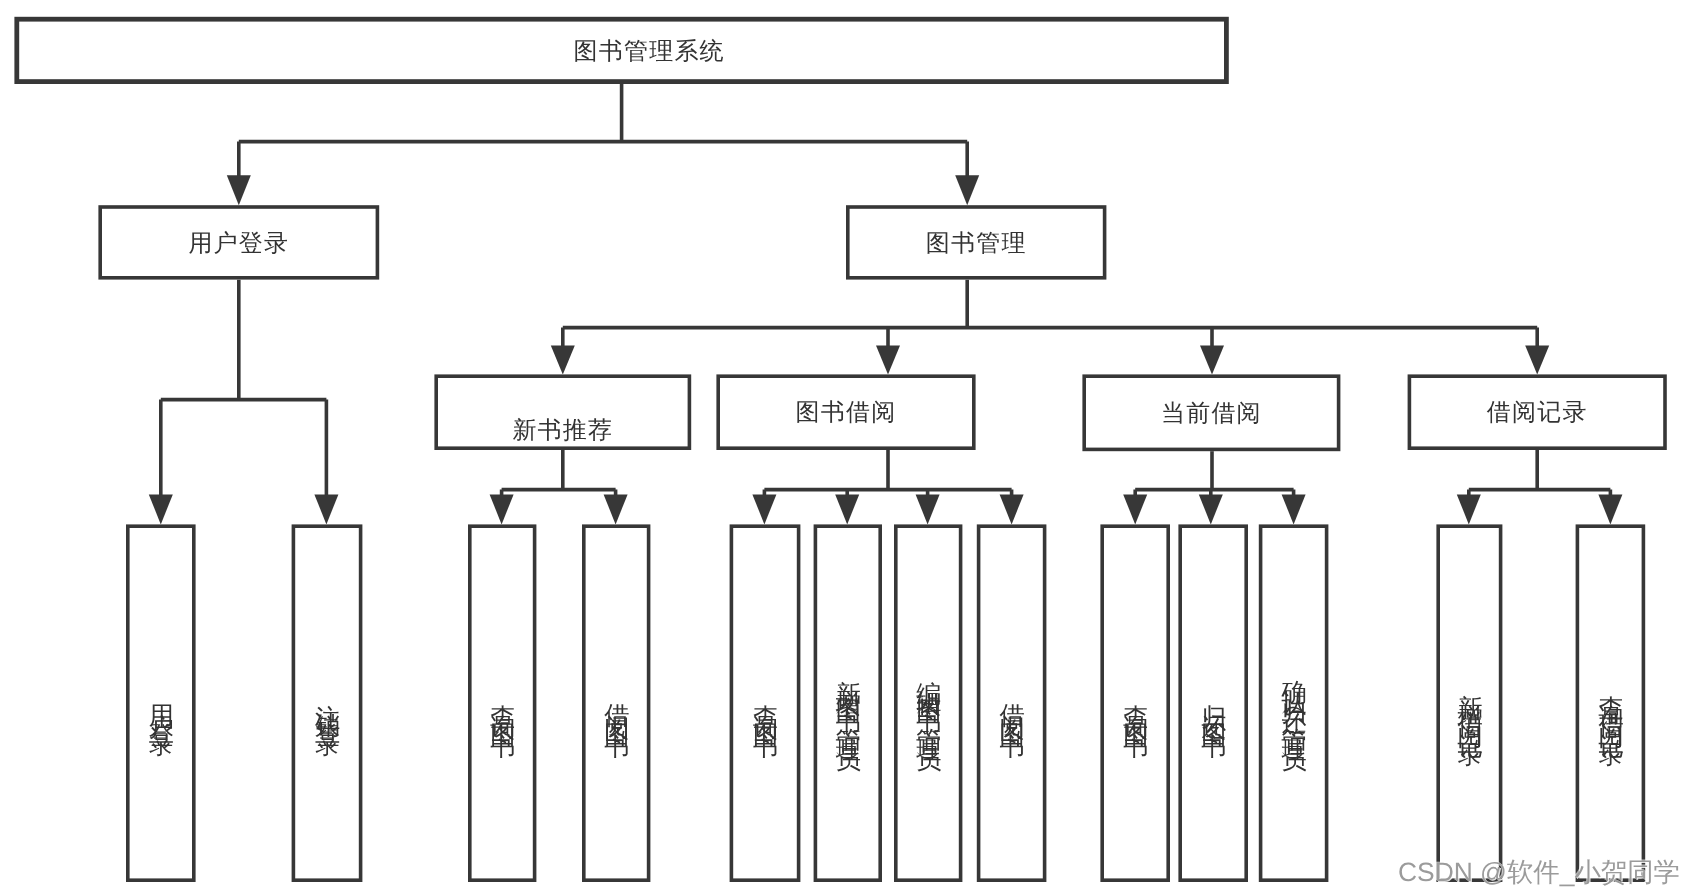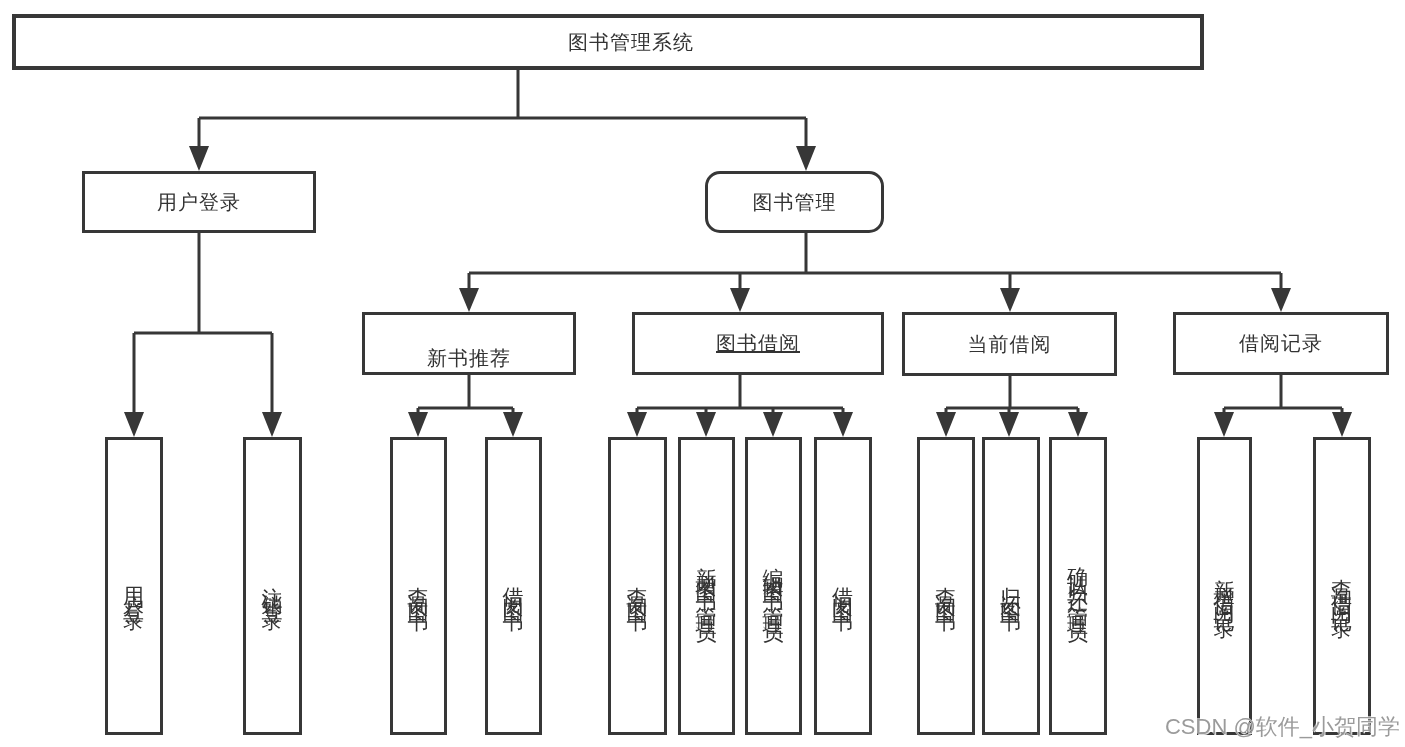--- a/index.html
+++ b/index.html
@@ -99,35 +99,35 @@
       <polygon points="763,412 783,412 773,437"></polygon>
       <polygon points="833,412 853,412 843,437"></polygon>
       <polygon points="936,412 956,412 946,437"></polygon>
       <polygon points="999,412 1019,412 1009,437"></polygon>
       <polygon points="1068,412 1088,412 1078,437"></polygon>
       <polygon points="1214,412 1234,412 1224,437"></polygon>
       <polygon points="1332,412 1352,412 1342,437"></polygon>
     </g>
   </svg>
 
-  <div class="node root" style="left:12px;top:14px;width:1192px;height:56px;padding-left:46px;">
+  <div class="node root" style="left:12px;top:14px;width:1012px;height:56px;padding-left:46px;">
     <span>图书管理系统</span>
   </div>
 
   <div class="node hbox" style="left:82px;top:171px;width:234px;height:62px;">
     <span>用户登录</span>
   </div>
-  <div class="node hbox" style="left:705px;top:171px;width:179px;height:62px;border-radius:15px;">
+  <div class="node hbox" style="left:705px;top:171px;width:217px;height:62px;">
     <span>图书管理</span>
   </div>
 
   <div class="node hbox" style="left:362px;top:312px;width:214px;height:63px;align-items:flex-end;">
     <span>新书推荐</span>
   </div>
-  <div class="node hbox" style="left:632px;top:312px;width:252px;height:63px;text-decoration:underline;">
+  <div class="node hbox" style="left:597px;top:312px;width:216px;height:63px;">
     <span>图书借阅</span>
   </div>
   <div class="node hbox" style="left:902px;top:312px;width:215px;height:64px;">
     <span>当前借阅</span>
   </div>
   <div class="node hbox" style="left:1173px;top:312px;width:216px;height:63px;">
     <span>借阅记录</span>
   </div>
 
   <div class="node vbox" style="left:105px;top:437px;width:58px;height:298px;">

